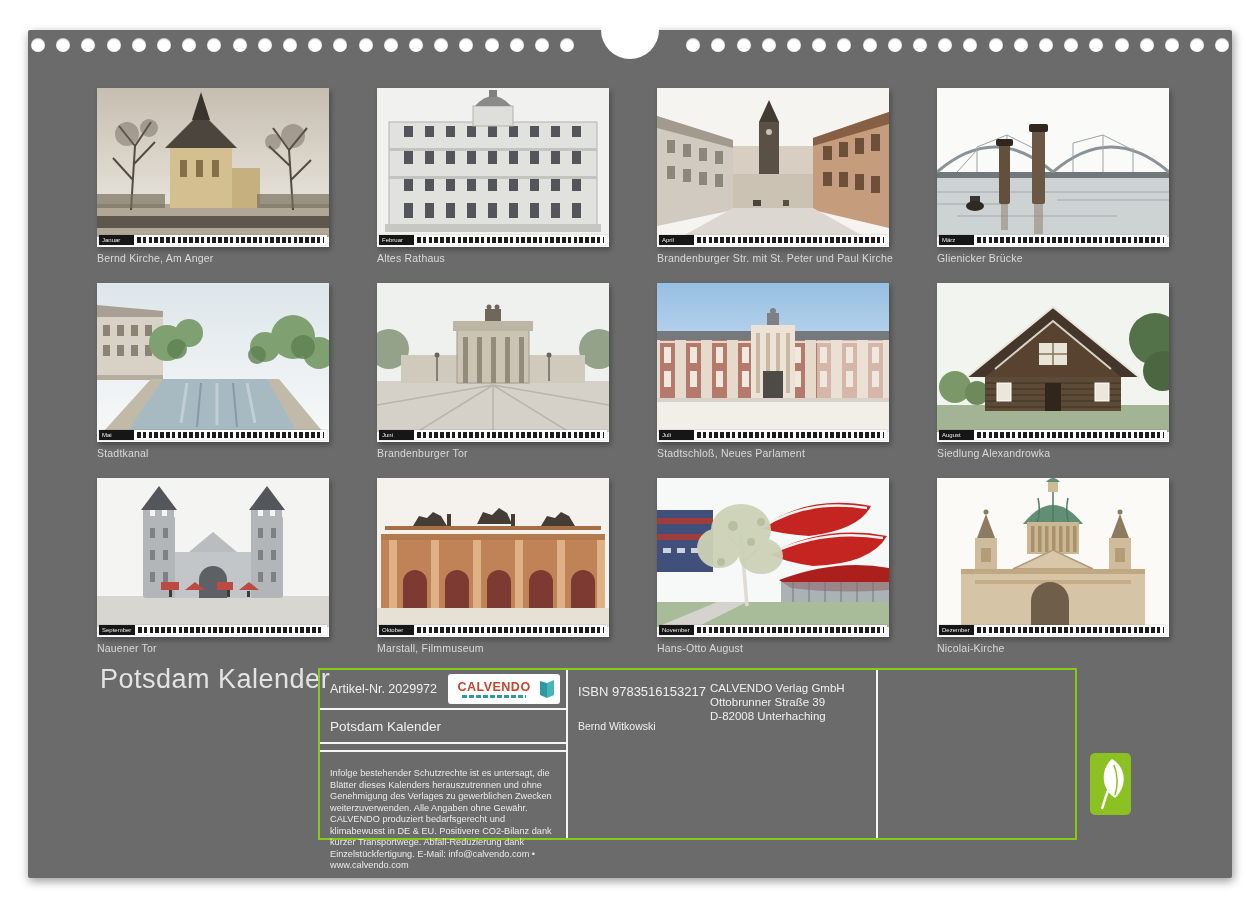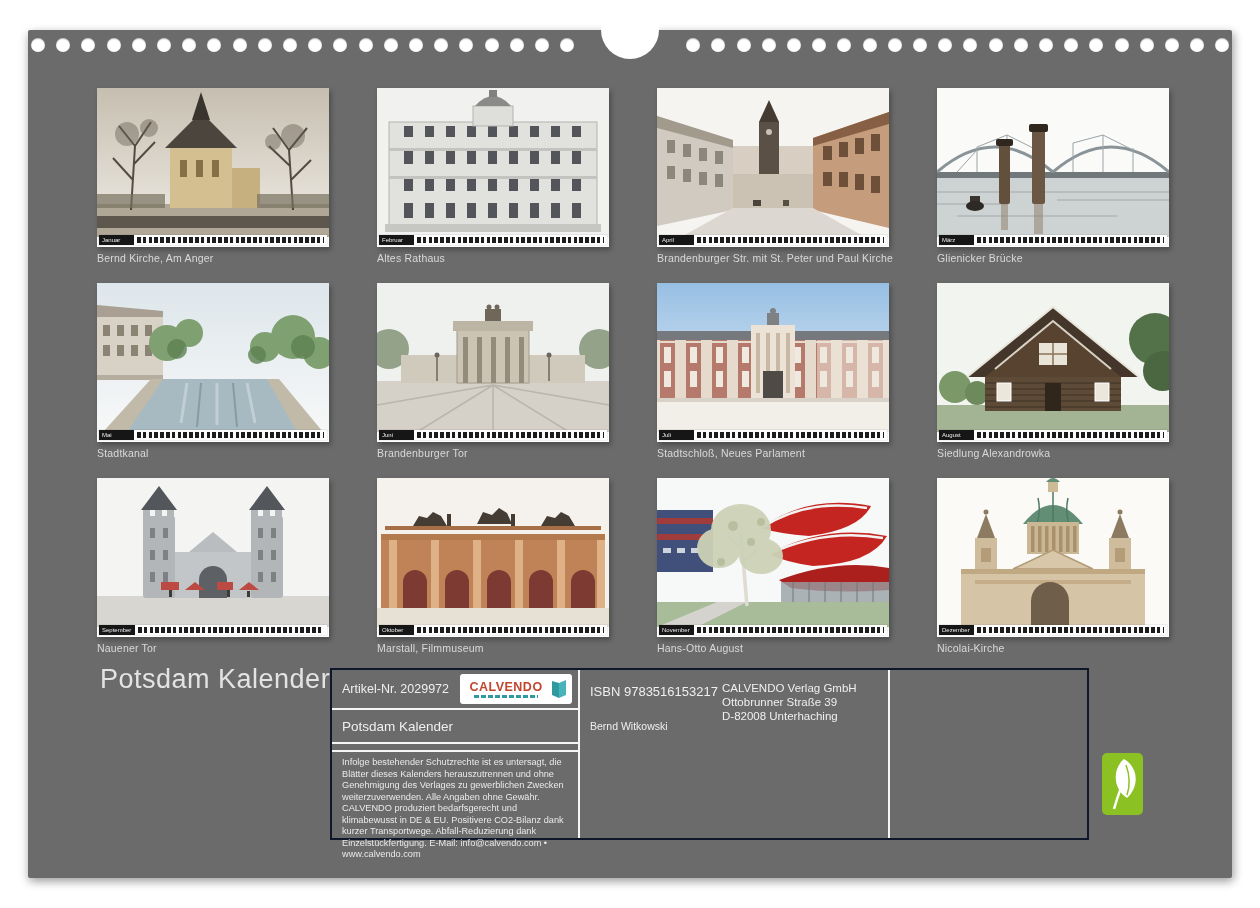--- a/index.html
+++ b/index.html
@@ -37,32 +37,32 @@
     box-shadow:0 0 0 .5px rgba(0,0,0,.12);
   }
   .mlabel{
     background:#161616;color:#eeeeee;font-size:6px;line-height:10px;
     padding:0 4px 0 3px;white-space:nowrap;min-width:28px;
   }
   .days{flex:1;margin:2px 3px;background-image:repeating-linear-gradient(90deg,#1b1b1b 0 3.6px,#fbfbfb 3.6px 5.8px);}
   .caption{margin-top:5px;color:#d9d9d9;font-size:10.5px;white-space:nowrap;letter-spacing:.2px;}
   .title{position:absolute;left:72px;top:634px;font-size:27px;color:#e3e3e3;letter-spacing:.5px;}
   .infobox{
-    position:absolute;left:302px;top:638px;width:759px;height:172px;
-    border:2px solid #0f172a;box-sizing:border-box;color:#efefef;
+    position:absolute;left:290px;top:638px;width:759px;height:172px;
+    border:2px solid #84cc16;box-sizing:border-box;color:#efefef;
   }
   .vdiv{position:absolute;top:0;bottom:0;width:2px;background:#f5f5f5;}
   .vdiv1{left:246px;}
   .vdiv2{left:556px;}
   .boxA{position:absolute;left:0;top:0;width:246px;height:40px;border-bottom:2px solid #f5f5f5;
     box-sizing:border-box;display:flex;align-items:center;justify-content:space-between;padding:0 6px 0 10px;}
   .boxB{position:absolute;left:0;top:40px;width:246px;height:34px;border-bottom:2px solid #f5f5f5;
     box-sizing:border-box;display:flex;align-items:center;padding:0 10px;}
   .boxC{position:absolute;left:0;top:80px;width:246px;bottom:0;border-top:2px solid #f5f5f5;
-    box-sizing:border-box;padding:5px 10px;}
+    box-sizing:border-box;padding:16px 10px;}
   .art{font-size:12.5px;}
   .ptitle{font-size:13.5px;}
   .legal{font-size:9.2px;line-height:1.25;color:#eaeaea;}
   .cv-logo{
     width:112px;height:30px;background:#ffffff;border-radius:3px;
     display:flex;align-items:center;padding:0 5px;box-sizing:border-box;gap:4px;
   }
   .cv-text{flex:1;display:flex;flex-direction:column;align-items:center;}
   .cv-word{color:#c2452d;font-weight:bold;font-size:12.5px;letter-spacing:.5px;line-height:1;}
   .cv-tagline{margin-top:2px;width:64px;height:2.5px;

